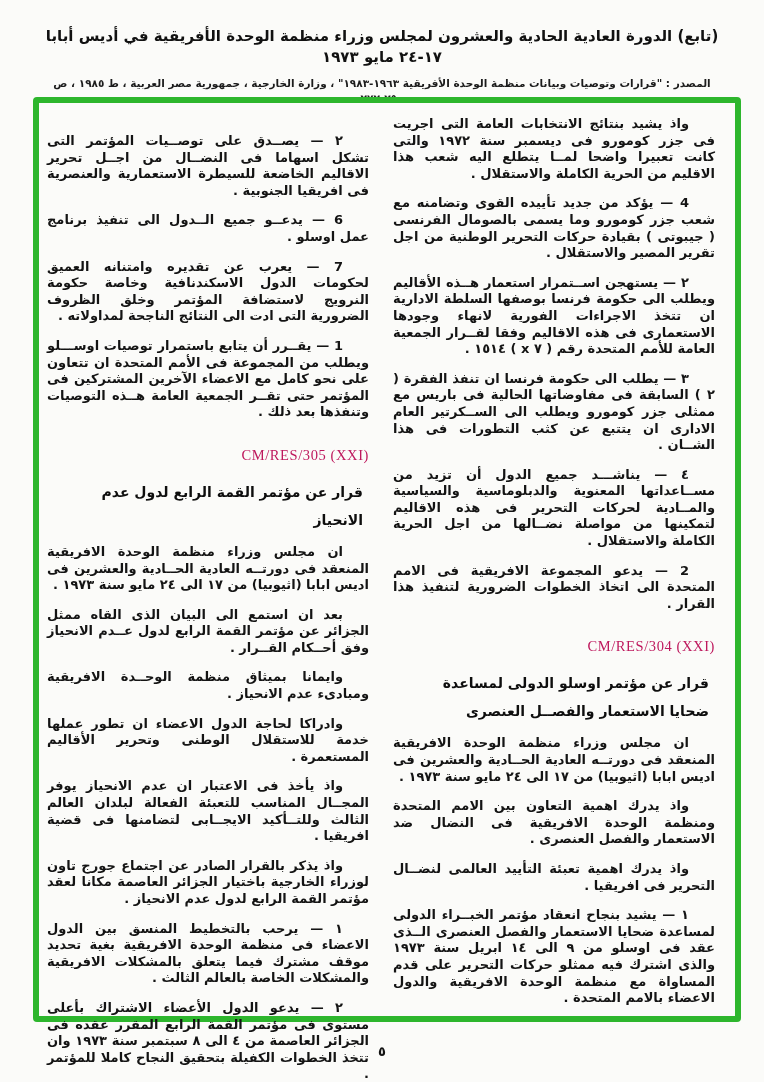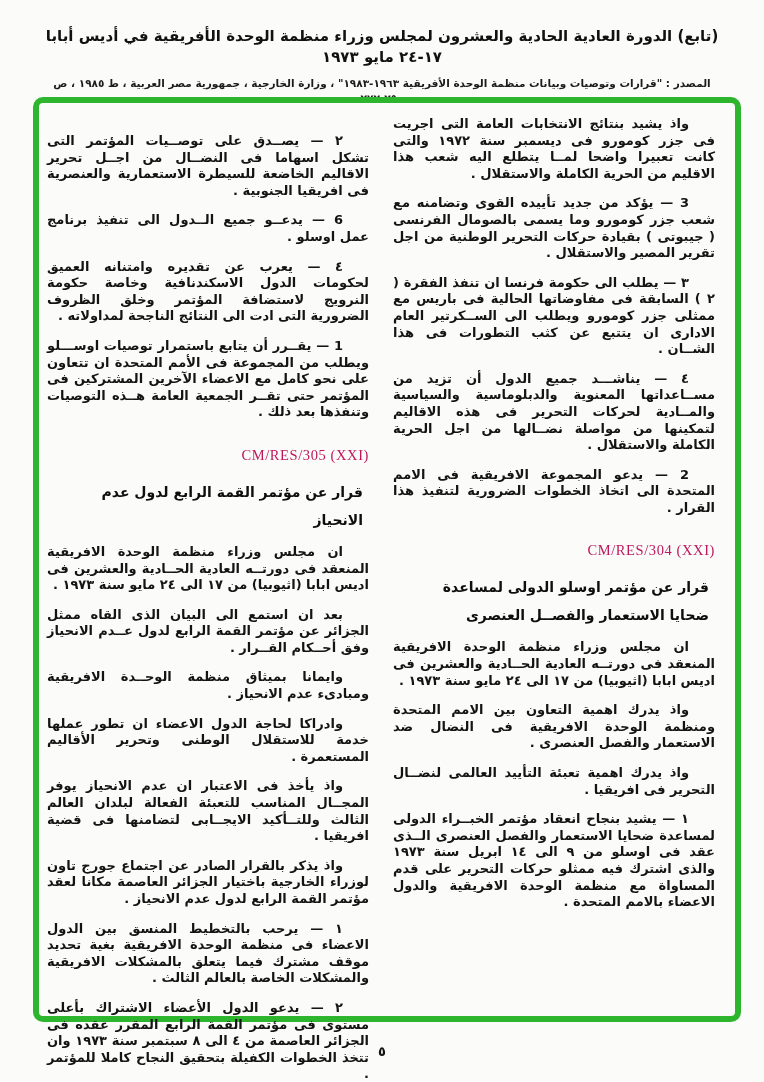--- a/index.html
+++ b/index.html
@@ -20,21 +20,21 @@
     color:#111;margin:0 28px 8px;line-height:1.4;
   }
   .hdr-source{
     font-size:10.5px;font-weight:bold;color:#1c1c1c;
     margin:0 40px;line-height:1.4;
   }
   .doc-frame{
     position:absolute;left:33px;top:97px;
     width:696px;height:913px;
     border:6px solid #2db62d;
-    border-radius:10px;
+    border-radius:4px;
     background:transparent;
     box-sizing:content-box;
   }
   .columns{
     direction:rtl;
     display:flex;
     gap:24px;
     padding:13px 20px 0 18px;
     height:100%;
     box-sizing:border-box;
@@ -83,35 +83,36 @@
 
 <div class="page-header">
   <div class="hdr-title">(تابع) الدورة العادية الحادية والعشرون لمجلس وزراء منظمة الوحدة الأفريقية في أديس أبابا ١٧-٢٤ مايو ١٩٧٣</div>
   <div class="hdr-source">المصدر : "قرارات وتوصيات وبيانات منظمة الوحدة الأفريقية ١٩٦٣-١٩٨٣" ، وزارة الخارجية ، جمهورية مصر العربية ، ط ١٩٨٥ ، ص ٢٥٠-٢٧٢</div>
 </div>
 
 <div class="doc-frame">
   <div class="columns">
     <div class="col col-right">
         <div class="blk-para">واذ يشيد بنتائج الانتخابات العامة التى اجريت فى جزر كومورو فى ديسمبر سنة ١٩٧٢ والتى كانت تعبيرا واضحا لمــا يتطلع اليه شعب هذا الاقليم من الحرية الكاملة والاستقلال .</div>
-        <div class="blk-para">3 — يؤكد من جديد تأييده القوى وتضامنه مع شعب جزر كومورو وما يسمى بالصومال الفرنسى ( جيبوتى ) بقيادة حركات التحرير الوطنية من اجل تقرير المصير والاستقلال .</div>
+        <div class="blk-para">4 — يؤكد من جديد تأييده القوى وتضامنه مع شعب جزر كومورو وما يسمى بالصومال الفرنسى ( جيبوتى ) بقيادة حركات التحرير الوطنية من اجل تقرير المصير والاستقلال .</div>
+        <div class="blk-para">٢ — يستهجن اســتمرار استعمار هــذه الأقاليم ويطلب الى حكومة فرنسا بوصفها السلطة الادارية ان تتخذ الاجراءات الفورية لانهاء وجودها الاستعمارى فى هذه الاقاليم وفقا لقــرار الجمعية العامة للأمم المتحدة رقم ( ٧ x ) ١٥١٤ .</div>
         <div class="blk-para">٣ — يطلب الى حكومة فرنسا ان تنفذ الفقرة ( ٢ ) السابقة فى مفاوضاتها الحالية فى باريس مع ممثلى جزر كومورو ويطلب الى الســكرتير العام الادارى ان يتتبع عن كثب التطورات فى هذا الشــان .</div>
         <div class="blk-para">٤ — يناشـــد جميع الدول أن تزيد من مســاعداتها المعنوية والدبلوماسية والسياسية والمــادية لحركات التحرير فى هذه الاقاليم لتمكينها من مواصلة نضــالها من اجل الحرية الكاملة والاستقلال .</div>
         <div class="blk-para">2 — يدعو المجموعة الافريقية فى الامم المتحدة الى اتخاذ الخطوات الضرورية لتنفيذ هذا القرار .</div>
         <div class="blk-code">CM/RES/304  (XXI)</div>
         <div class="blk-heading">قرار عن مؤتمر اوسلو الدولى لمساعدة ضحايا الاستعمار والفصــل العنصرى</div>
         <div class="blk-para">ان مجلس وزراء منظمة الوحدة الافريقية المنعقد فى دورتــه العادية الحــادية والعشرين فى اديس ابابا (اثيوبيا) من ١٧ الى ٢٤ مايو سنة ١٩٧٣ .</div>
         <div class="blk-para">واذ يدرك اهمية التعاون بين الامم المتحدة ومنظمة الوحدة الافريقية فى النضال ضد الاستعمار والفصل العنصرى .</div>
         <div class="blk-para">واذ يدرك اهمية تعبئة التأييد العالمى لنضــال التحرير فى افريقيا .</div>
         <div class="blk-para">١ — يشيد بنجاح انعقاد مؤتمر الخبــراء الدولى لمساعدة ضحايا الاستعمار والفصل العنصرى الــذى عقد فى اوسلو من ٩ الى ١٤ ابريل سنة ١٩٧٣ والذى اشترك فيه ممثلو حركات التحرير على قدم المساواة مع منظمة الوحدة الافريقية والدول الاعضاء بالامم المتحدة .</div>
       </div>
     <div class="col col-left">
         <div class="blk-para">٢ — يصــدق على توصــيات المؤتمر التى تشكل اسهاما فى النضــال من اجــل تحرير الاقاليم الخاضعة للسيطرة الاستعمارية والعنصرية فى افريقيا الجنوبية .</div>
         <div class="blk-para">6 — يدعــو جميع الــدول الى تنفيذ برنامج عمل اوسلو .</div>
-        <div class="blk-para">٤ — يعرب عن تقديره وامتنانه العميق لحكومات الدول الاسكندنافية وخاصة حكومة النرويج لاستضافة المؤتمر وخلق الظروف الضرورية التى ادت الى النتائج الناجحة لمداولاته .</div>
+        <div class="blk-para">7 — يعرب عن تقديره وامتنانه العميق لحكومات الدول الاسكندنافية وخاصة حكومة النرويج لاستضافة المؤتمر وخلق الظروف الضرورية التى ادت الى النتائج الناجحة لمداولاته .</div>
         <div class="blk-para">1 — يقــرر أن يتابع باستمرار توصيات اوســـلو ويطلب من المجموعة فى الأمم المتحدة ان تتعاون على نحو كامل مع الاعضاء الآخرين المشتركين فى المؤتمر حتى تقــر الجمعية العامة هــذه التوصيات وتنفذها بعد ذلك .</div>
         <div class="blk-code">CM/RES/305  (XXI)</div>
         <div class="blk-heading">قرار عن مؤتمر القمة الرابع لدول عدم الانحياز</div>
         <div class="blk-para">ان مجلس وزراء منظمة الوحدة الافريقية المنعقد فى دورتــه العادية الحــادية والعشرين فى اديس ابابا (اثيوبيا) من ١٧ الى ٢٤ مايو سنة ١٩٧٣ .</div>
         <div class="blk-para">بعد ان استمع الى البيان الذى القاه ممثل الجزائر عن مؤتمر القمة الرابع لدول عــدم الانحياز وفق أحــكام القــرار .</div>
         <div class="blk-para">وايمانا بميثاق منظمة الوحــدة الافريقية ومبادىء عدم الانحياز .</div>
         <div class="blk-para">وادراكا لحاجة الدول الاعضاء ان تطور عملها خدمة للاستقلال الوطنى وتحرير الأقاليم المستعمرة .</div>
         <div class="blk-para">واذ يأخذ فى الاعتبار ان عدم الانحياز يوفر المجــال المناسب للتعبئة الفعالة لبلدان العالم الثالث وللتــأكيد الايجــابى لتضامنها فى قضية افريقيا .</div>
         <div class="blk-para">واذ يذكر بالقرار الصادر عن اجتماع جورج تاون لوزراء الخارجية باختيار الجزائر العاصمة مكانا لعقد مؤتمر القمة الرابع لدول عدم الانحياز .</div>
         <div class="blk-para">١ — يرحب بالتخطيط المنسق بين الدول الاعضاء فى منظمة الوحدة الافريقية بغية تحديد موقف مشترك فيما يتعلق بالمشكلات الافريقية والمشكلات الخاصة بالعالم الثالث .</div>

